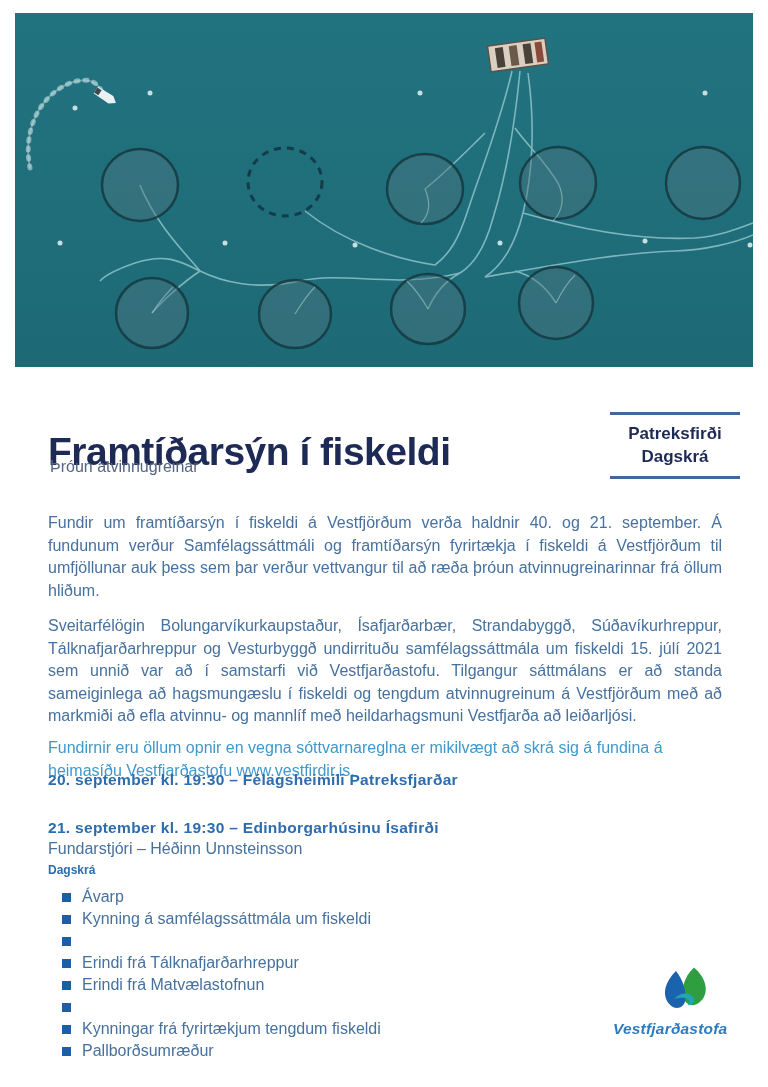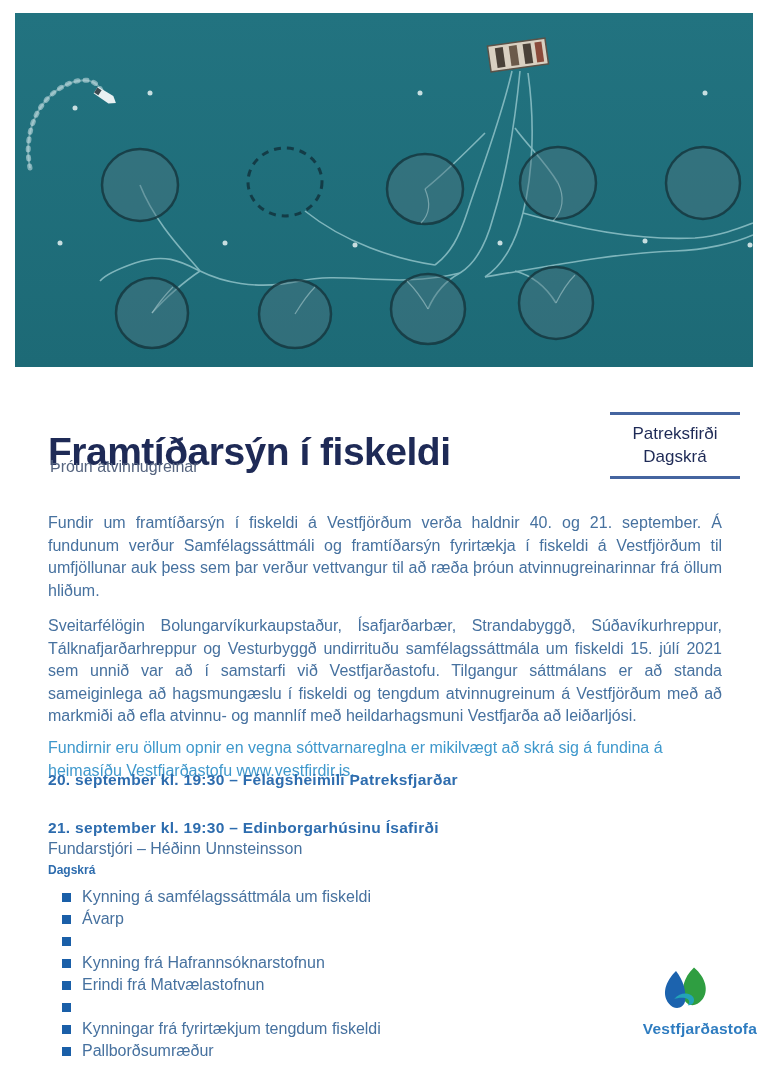--- a/index.html
+++ b/index.html
@@ -15,21 +15,21 @@
     position:absolute;left:48px;top:404px;width:540px;
     font-size:39px;font-weight:700;letter-spacing:-0.5px;color:#1e2a56;
   }
   .subtitle{
     position:absolute;left:50px;top:458px;font-size:16px;color:#55647f;
   }
   .loc-box{
     position:absolute;left:610px;top:412px;width:130px;
     border-top:3px solid #4565a0;border-bottom:3px solid #4565a0;
     padding:7px 0 8px 0;text-align:center;
-    font-size:17px;font-weight:400;color:#1e2a56;line-height:23px;
+    font-size:17px;font-weight:700;color:#1e2a56;line-height:23px;
   }
   
   .para{
     position:absolute;left:48px;width:674px;
     font-size:16px;line-height:22.5px;color:#46719f;text-align:justify;
   }
   .p1{top:496px;}
   .p2{top:599px;}
   .notice{
     position:absolute;left:48px;top:721px;width:674px;
@@ -50,21 +50,21 @@
   }
   .agenda-list li{
     display:flex;align-items:center;height:22px;
     font-size:16px;color:#46719f;
   }
   .bullet{
     display:inline-block;width:9px;height:9px;background:#1a5fa8;
     margin:0 11px 0 14px;flex:0 0 9px;
   }
   
-  .logo{position:absolute;left:613px;top:964px;width:144px;text-align:right;}
+  .logo{position:absolute;left:613px;top:964px;width:144px;text-align:left;font-style:italic;}
   .logo svg{display:block;margin:0 auto;}
   .logo-text{margin-top:6px;font-size:15.5px;font-weight:700;color:#2e7cc0;letter-spacing:0.2px;}
 </style>
 </head>
 <body>
 
 <div class="page">
 
   <div class="hero">
     <svg viewBox="0 0 738 354" preserveAspectRatio="none">
@@ -166,32 +166,32 @@
   </div>
   <div class="event event2">
     <div class="event-heading">21. september kl. 19:30 – Edinborgarhúsinu Ísafirði</div>
     <div class="event-moderator">Fundarstjóri – Héðinn Unnsteinsson</div>
   </div>
 
   <div class="agenda-title">Dagskrá</div>
   <ul class="agenda-list">
     <li>
         <span class="bullet"></span>
+        <span>Ávarp</span>
+      </li>
+    <li>
+        <span class="bullet"></span>
         <span>Kynning á samfélagssáttmála um fiskeldi</span>
       </li>
     <li>
         <span class="bullet"></span>
-        <span>Ávarp</span>
-      </li>
-    <li>
-        <span class="bullet"></span>
-      </li>
-    <li>
-        <span class="bullet"></span>
-        <span>Kynning frá Hafrannsóknarstofnun</span>
+      </li>
+    <li>
+        <span class="bullet"></span>
+        <span>Erindi frá Tálknafjarðarhreppur</span>
       </li>
     <li>
         <span class="bullet"></span>
         <span>Erindi frá Matvælastofnun</span>
       </li>
     <li>
         <span class="bullet"></span>
       </li>
     <li>
         <span class="bullet"></span>

